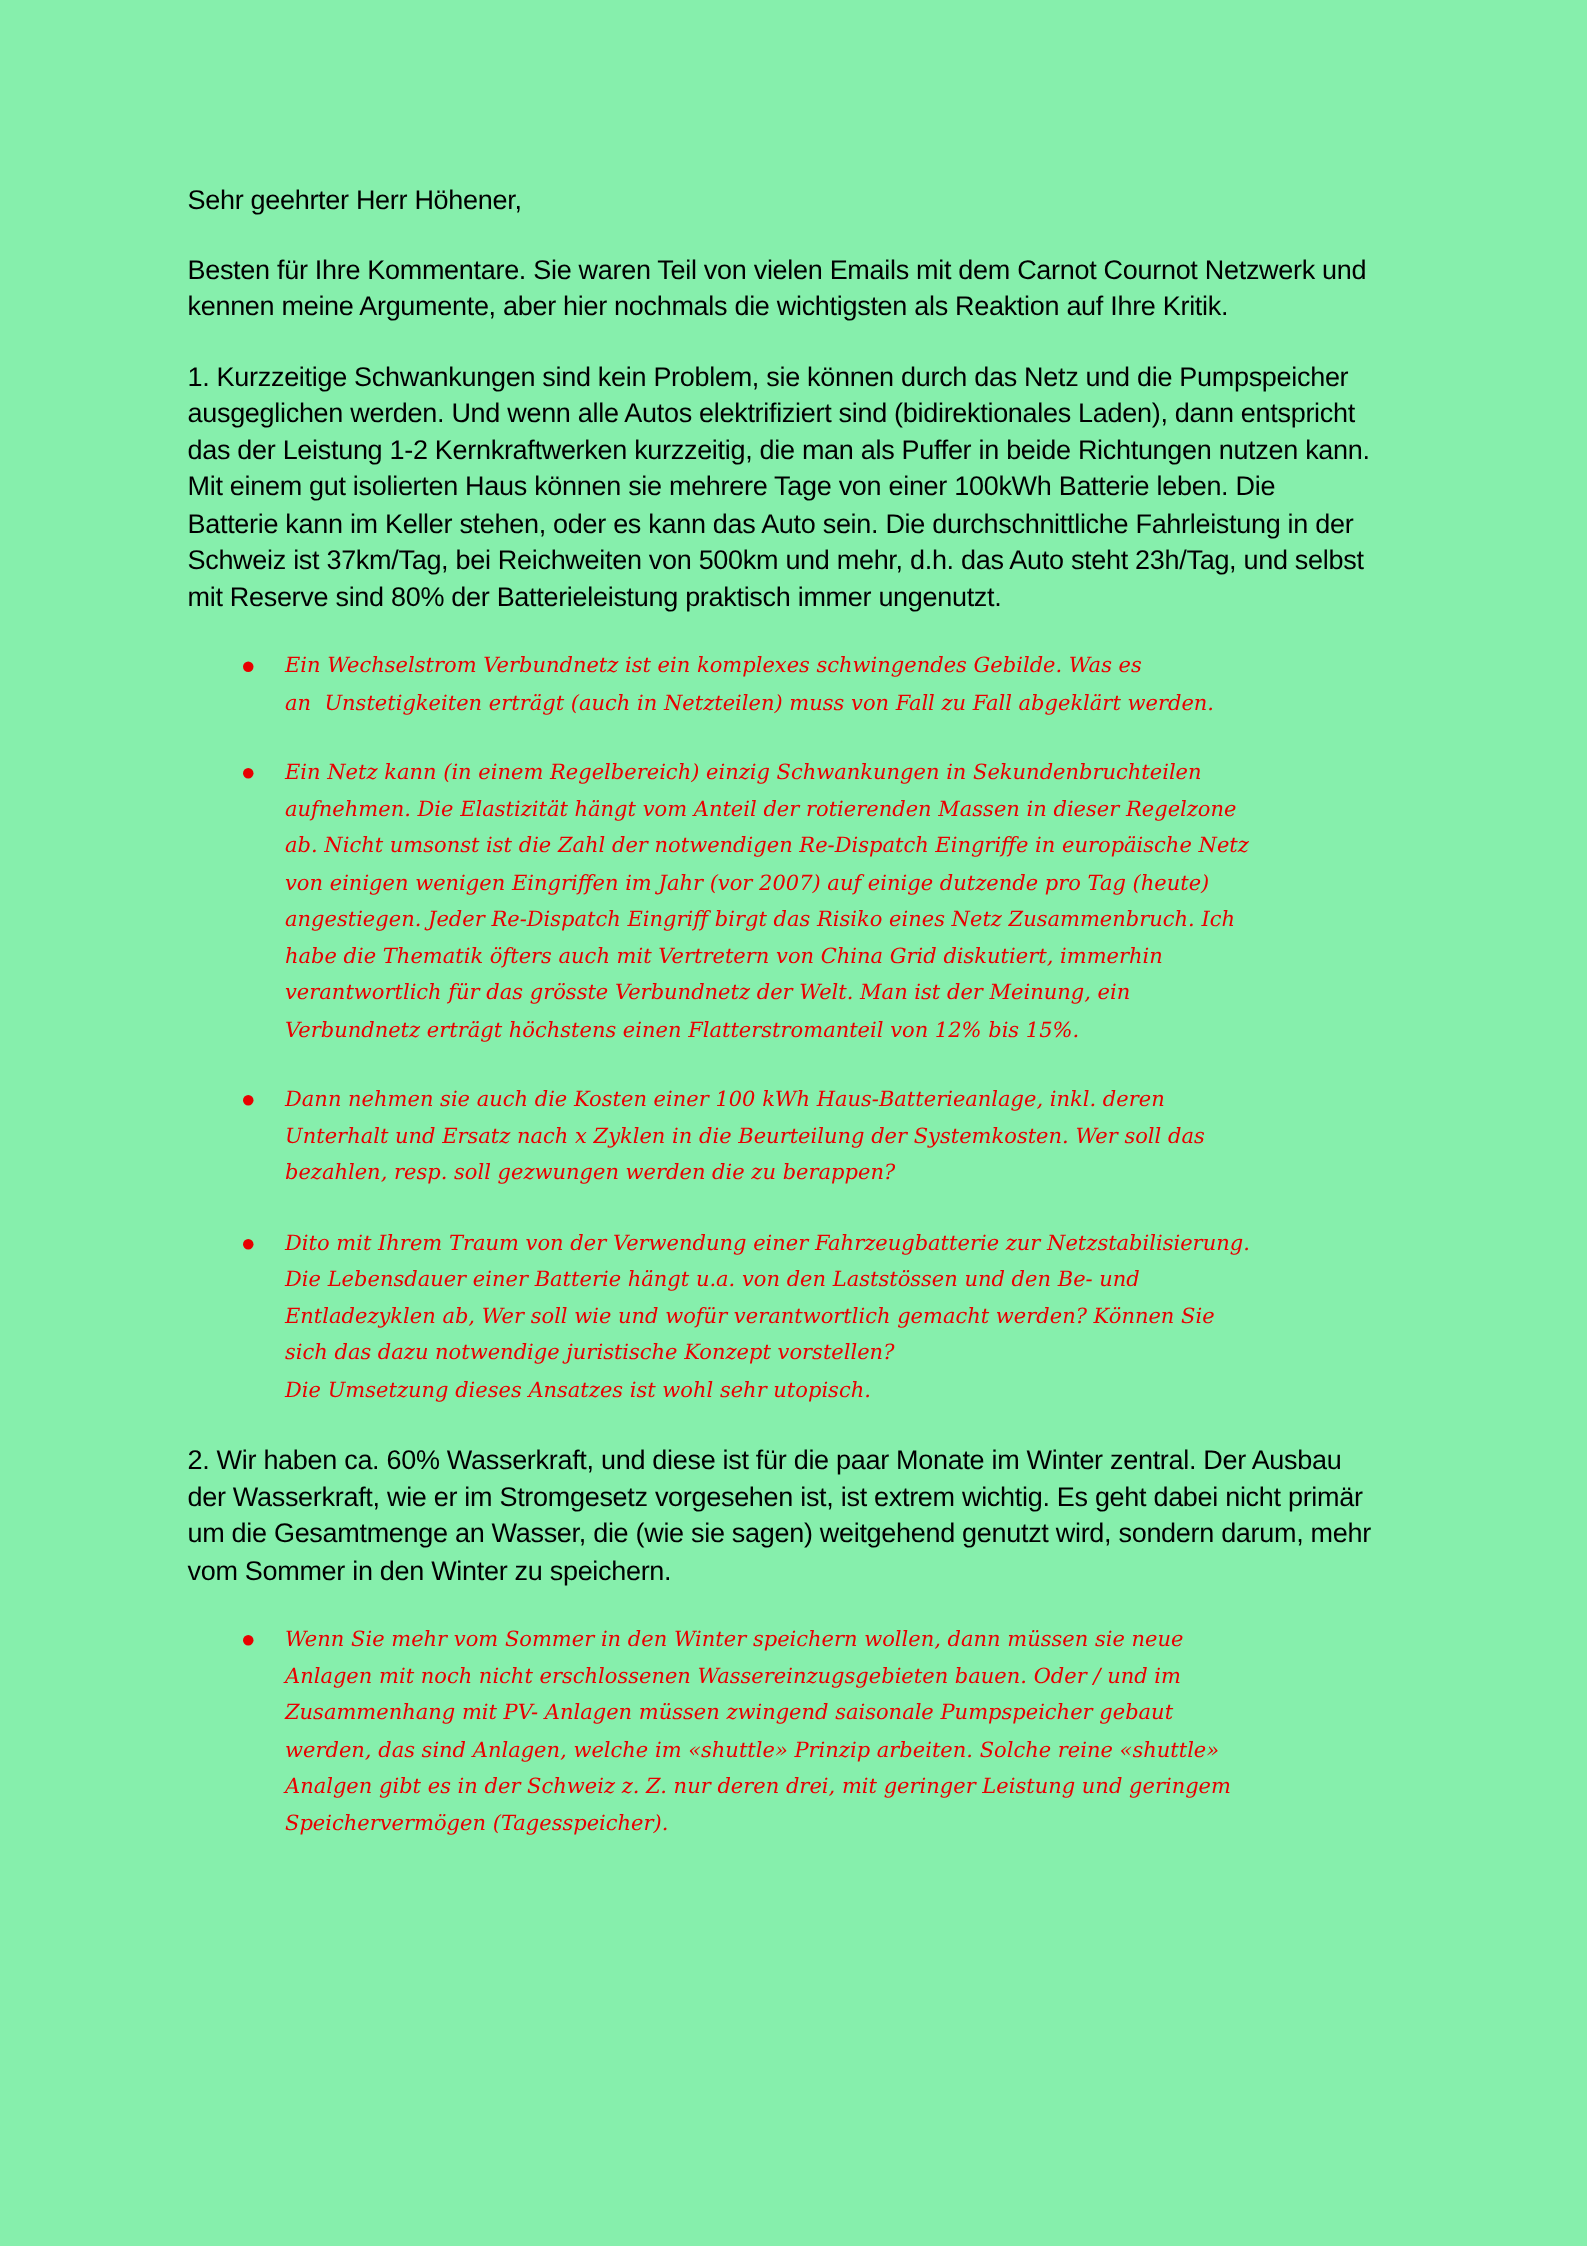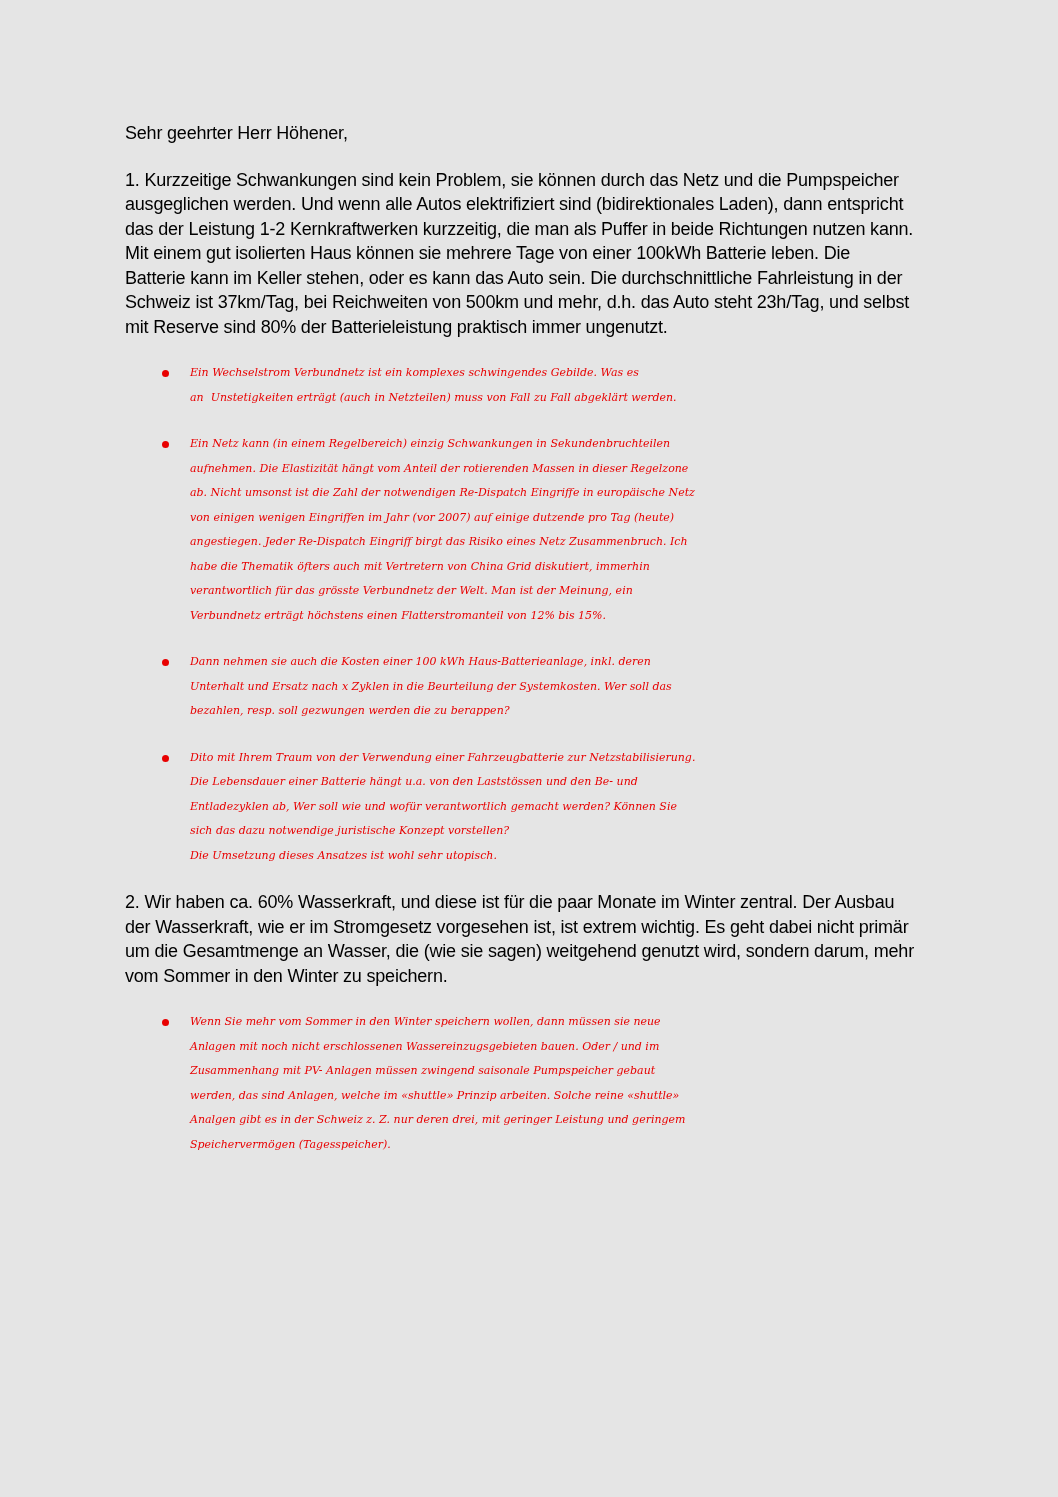--- a/index.html
+++ b/index.html
@@ -11,21 +11,21 @@
     width: 1058px;
     height: 1497px;
     font-family: "Liberation Sans", sans-serif;
     color: #000000;
   }
   .page {
     box-sizing: border-box;
     width: 1058px;
     height: 1497px;
     padding: 121px 72px 0 125px;
-    background: #e5e5e5;
+    background: #86efac;
     overflow: hidden;
   }
   .para {
     font-size: 18px;
     line-height: 24.5px;
     letter-spacing: -0.2px;
     white-space: pre-wrap;
     margin: 0 0 22px 0;
   }
   .bullet-list {
@@ -42,32 +42,33 @@
     top: 9px;
     width: 7px;
     height: 7px;
     border-radius: 50%;
     background: #e80000;
   }
   .red-text {
     font-family: "DejaVu Serif", serif;
     font-style: italic;
     color: #e80000;
-    font-size: 11px;
+    font-size: 14px;
     line-height: 24.5px;
     white-space: pre-wrap;
   }
 </style>
 </head>
 <body>
 
 <div class="page">
 
   <p class="para">Sehr geehrter Herr Höhener,</p>
 
+  <p class="para">Besten für Ihre Kommentare. Sie waren Teil von vielen Emails mit dem Carnot Cournot Netzwerk und<br>kennen meine Argumente, aber hier nochmals die wichtigsten als Reaktion auf Ihre Kritik.</p>
 
   <p class="para">1. Kurzzeitige Schwankungen sind kein Problem, sie können durch das Netz und die Pumpspeicher<br>ausgeglichen werden. Und wenn alle Autos elektrifiziert sind (bidirektionales Laden), dann entspricht<br>das der Leistung 1-2 Kernkraftwerken kurzzeitig, die man als Puffer in beide Richtungen nutzen kann.<br>Mit einem gut isolierten Haus können sie mehrere Tage von einer 100kWh Batterie leben. Die<br>Batterie kann im Keller stehen, oder es kann das Auto sein. Die durchschnittliche Fahrleistung in der<br>Schweiz ist 37km/Tag, bei Reichweiten von 500km und mehr, d.h. das Auto steht 23h/Tag, und selbst<br>mit Reserve sind 80% der Batterieleistung praktisch immer ungenutzt.</p>
 
   <div class="bullet-list">
 
     <div class="bullet-item">
       <span class="bullet-marker"></span>
       <div class="red-text">Ein Wechselstrom Verbundnetz ist ein komplexes schwingendes Gebilde. Was es<br>an  Unstetigkeiten erträgt (auch in Netzteilen) muss von Fall zu Fall abgeklärt werden.</div>
     </div>
 

